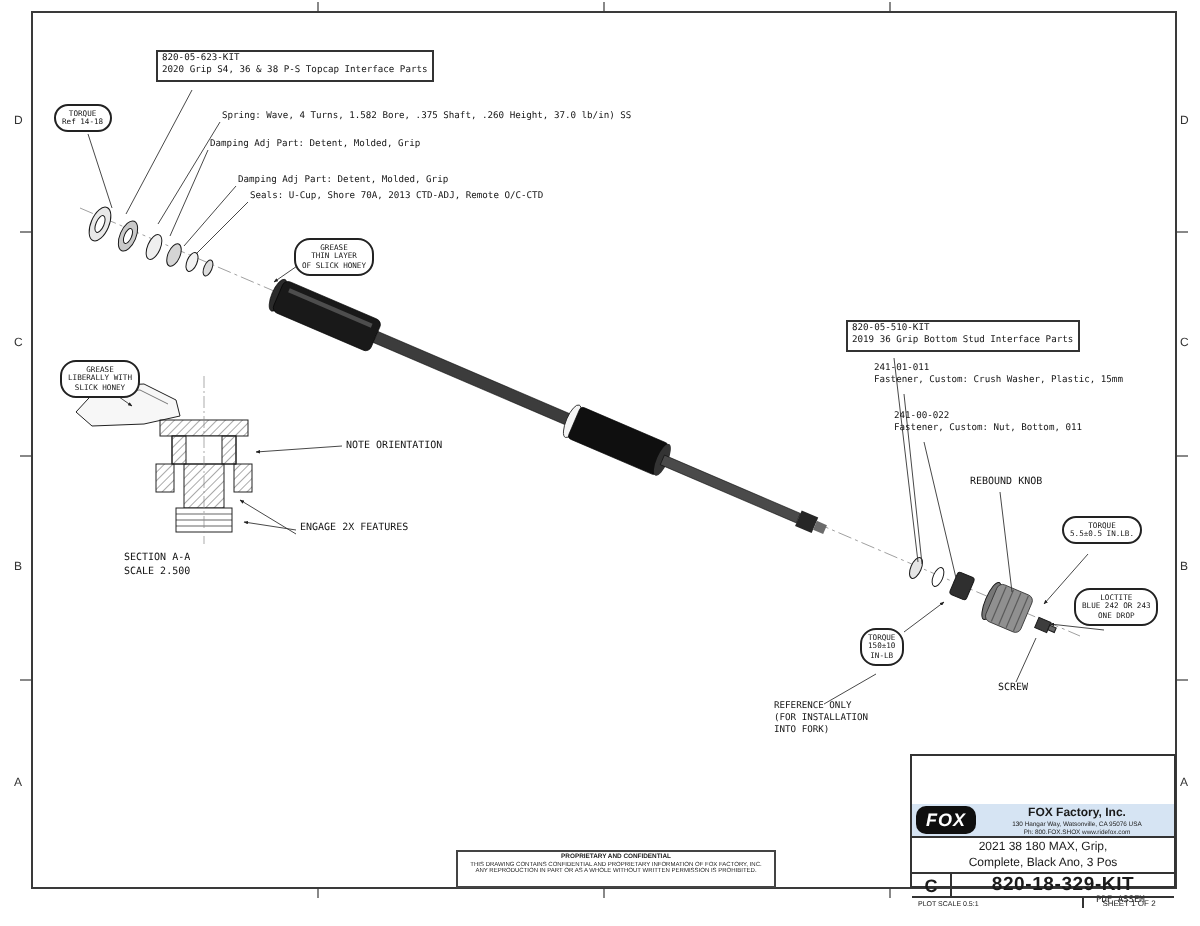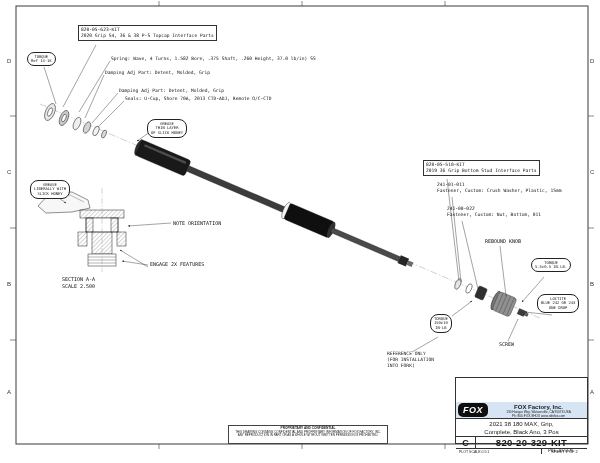--- a/index.html
+++ b/index.html
@@ -245,21 +245,21 @@
       <div class="addr">130 Hangar Way, Watsonville, CA 95076 USA</div>
       <div class="addr">Ph: 800.FOX.SHOX   www.ridefox.com</div>
     </div>
   </div>
   <div class="tb-r2">
     <div>2021 38 180 MAX, Grip,</div>
     <div>Complete, Black Ano, 3 Pos</div>
   </div>
   <div class="tb-r3">
     <div class="tb-size">C</div>
-    <div class="tb-dwg">820-20-329-KIT</div>
+    <div class="tb-dwg">820-18-329-KIT</div>
   </div>
   <div class="tb-r4">
     <div class="tb-scale">PLOT SCALE 0.5:1</div>
     <div class="tb-sheet">SHEET 1 OF 2</div>
   </div>
 </div>
 
 <div class="corner" style="left:548px;top:448px">PDF ASSEM</div>
 
 </body></html>

